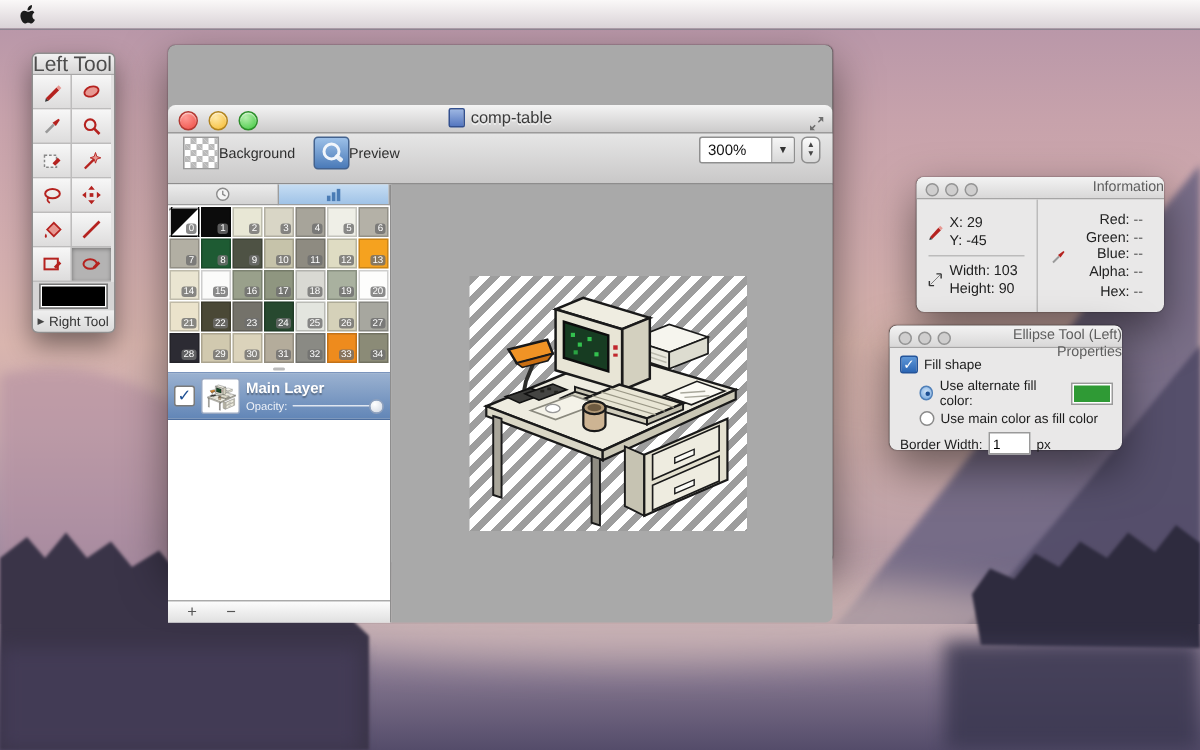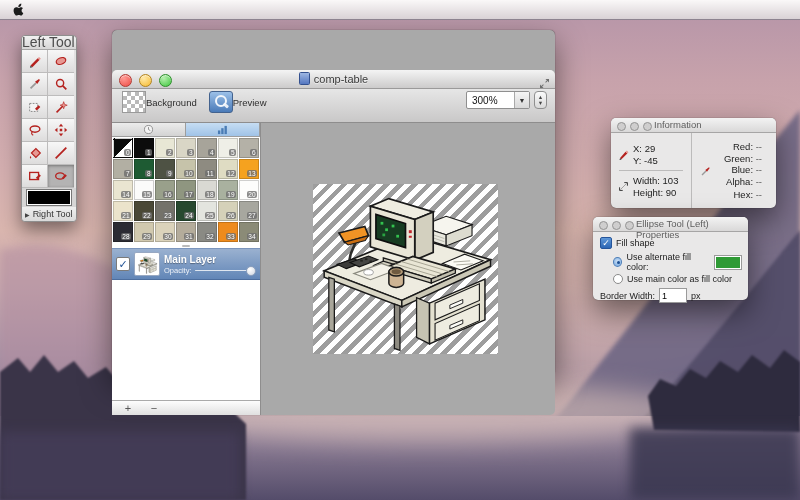--- a/index.html
+++ b/index.html
@@ -24,21 +24,21 @@
   .title-text{position:absolute;left:0;right:0;top:2px;text-align:center;
     font-size:11px;color:#3a3a3a;text-shadow:0 1px 0 rgba(255,255,255,.6);
     display:flex;justify-content:center;align-items:center;gap:4px;}
   .traffic{position:absolute;left:7px;top:4px;display:flex;gap:7px;}
   .tl{width:11px;height:11px;border-radius:50%;box-shadow:inset 0 1px 1px rgba(255,255,255,.6);}
   .tl.red{background:radial-gradient(circle at 35% 30%,#ff9a94,#ee4b43);border:.5px solid #b23a33;}
   .tl.yellow{background:radial-gradient(circle at 35% 30%,#ffe9a8,#f5b92c);border:.5px solid #b2841f;}
   .tl.green{background:radial-gradient(circle at 35% 30%,#b6efae,#3cc73c);border:.5px solid #2d8f2b;}
   .panel-titlebar{position:relative;height:14px;border-radius:5px 5px 0 0;
     background:linear-gradient(#f3f3f3,#d9d8d8);border-bottom:1px solid #a6a5a5;}
-  .panel-title{position:absolute;left:0;right:0;top:1px;text-align:left;font-size:9.5px;color:#5e5e5e;padding-left:43px;}
+  .panel-title{position:absolute;left:0;right:0;top:1px;text-align:right;font-size:9.5px;color:#5e5e5e;padding-left:43px;}
   .panel-dots{position:absolute;left:6px;top:3.5px;display:flex;gap:4px;}
   .pdot{width:7px;height:7px;border-radius:50%;background:#cfcece;border:.5px solid #949494;}
 
   
   .toolpal{left:21px;top:35px;width:54px;background:#e2e1e1;border-radius:4px;
     border:1px solid #8f8e8e;box-shadow:0 8px 18px rgba(0,0,0,.45);z-index:30;}
   .toolpal-title{height:13px;line-height:13px;text-align:left;font-size:14px;color:#4d4d4d;
     background:linear-gradient(#f1f1f1,#d7d6d6);border-bottom:1px solid #a8a7a7;border-radius:4px 4px 0 0;}
   .tool-grid{display:grid;grid-template-columns:26px 26px;}
   .tool-cell{width:26px;height:23px;display:flex;align-items:center;justify-content:center;

